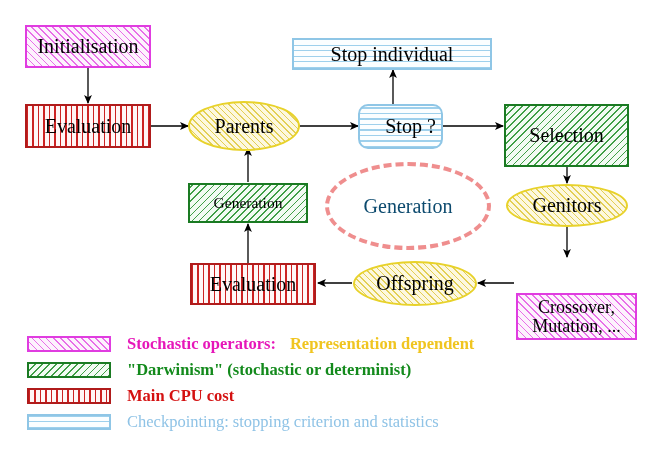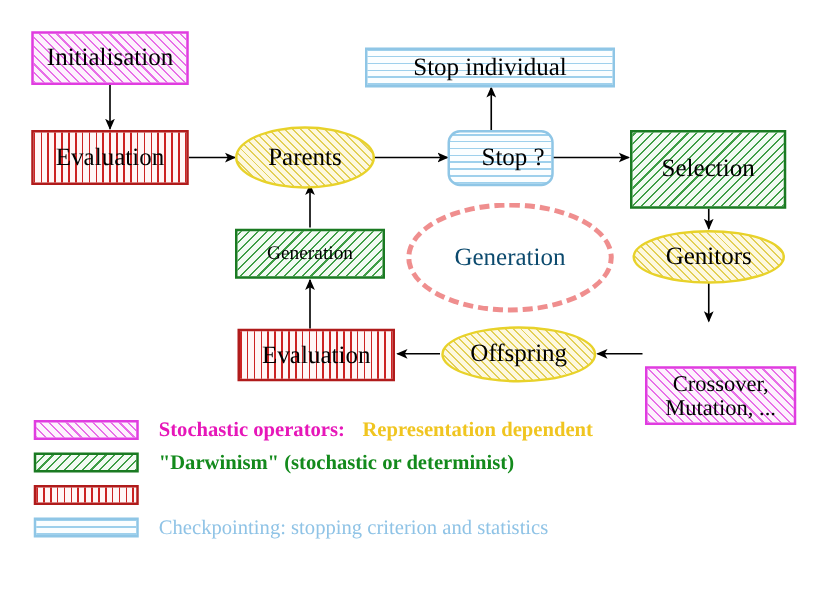--- a/index.html
+++ b/index.html
@@ -224,20 +224,21 @@
       </div>
     </div>
 
     <div class="legend-row">
       <div class="swatch fill-green"></div>
       <div class="legend-text lg-green">"Darwinism" (stochastic or determinist)</div>
     </div>
 
     <div class="legend-row">
       <div class="swatch fill-red"></div>
+      <div class="legend-text lg-red">Main CPU cost</div>
     </div>
 
     <div class="legend-row">
       <div class="swatch fill-blue"></div>
       <div class="legend-text lg-blue">Checkpointing: stopping criterion and statistics</div>
     </div>
 
   </div>
 
 </div>

